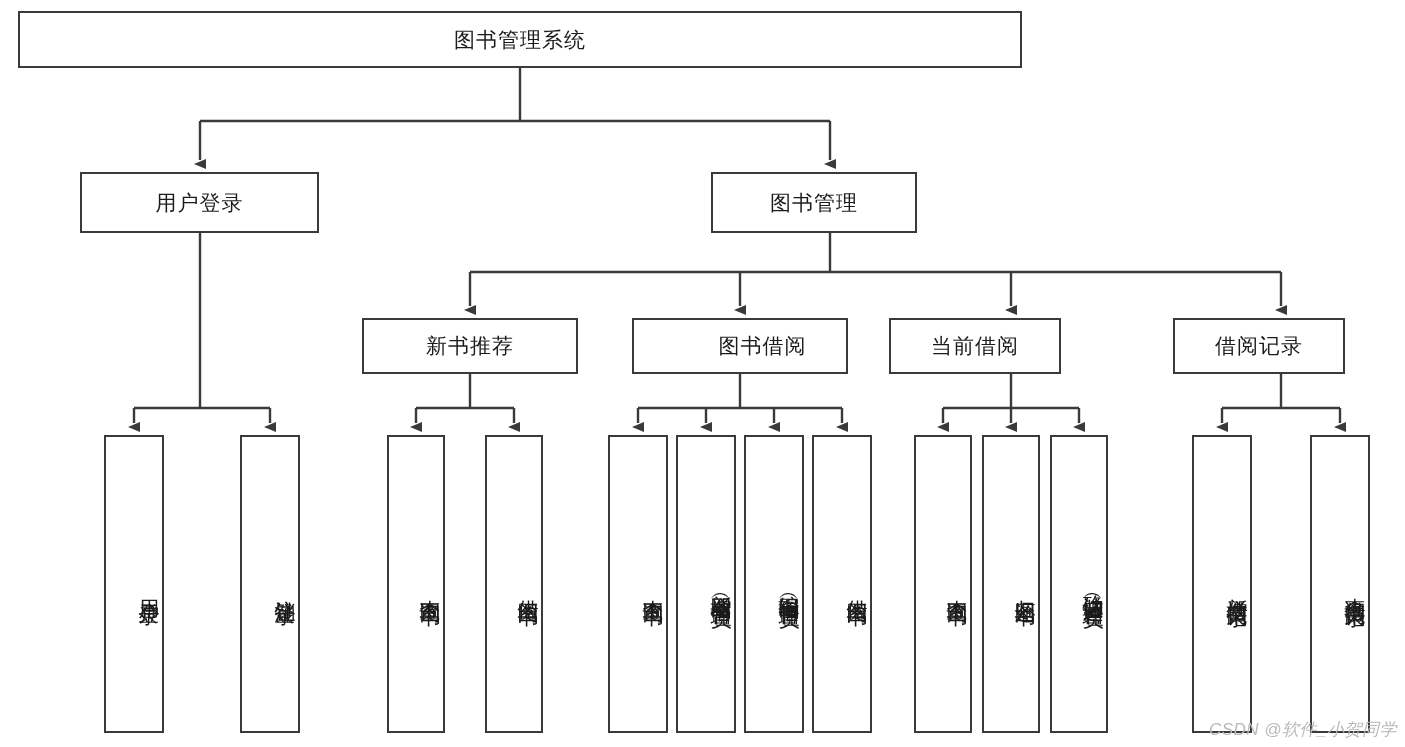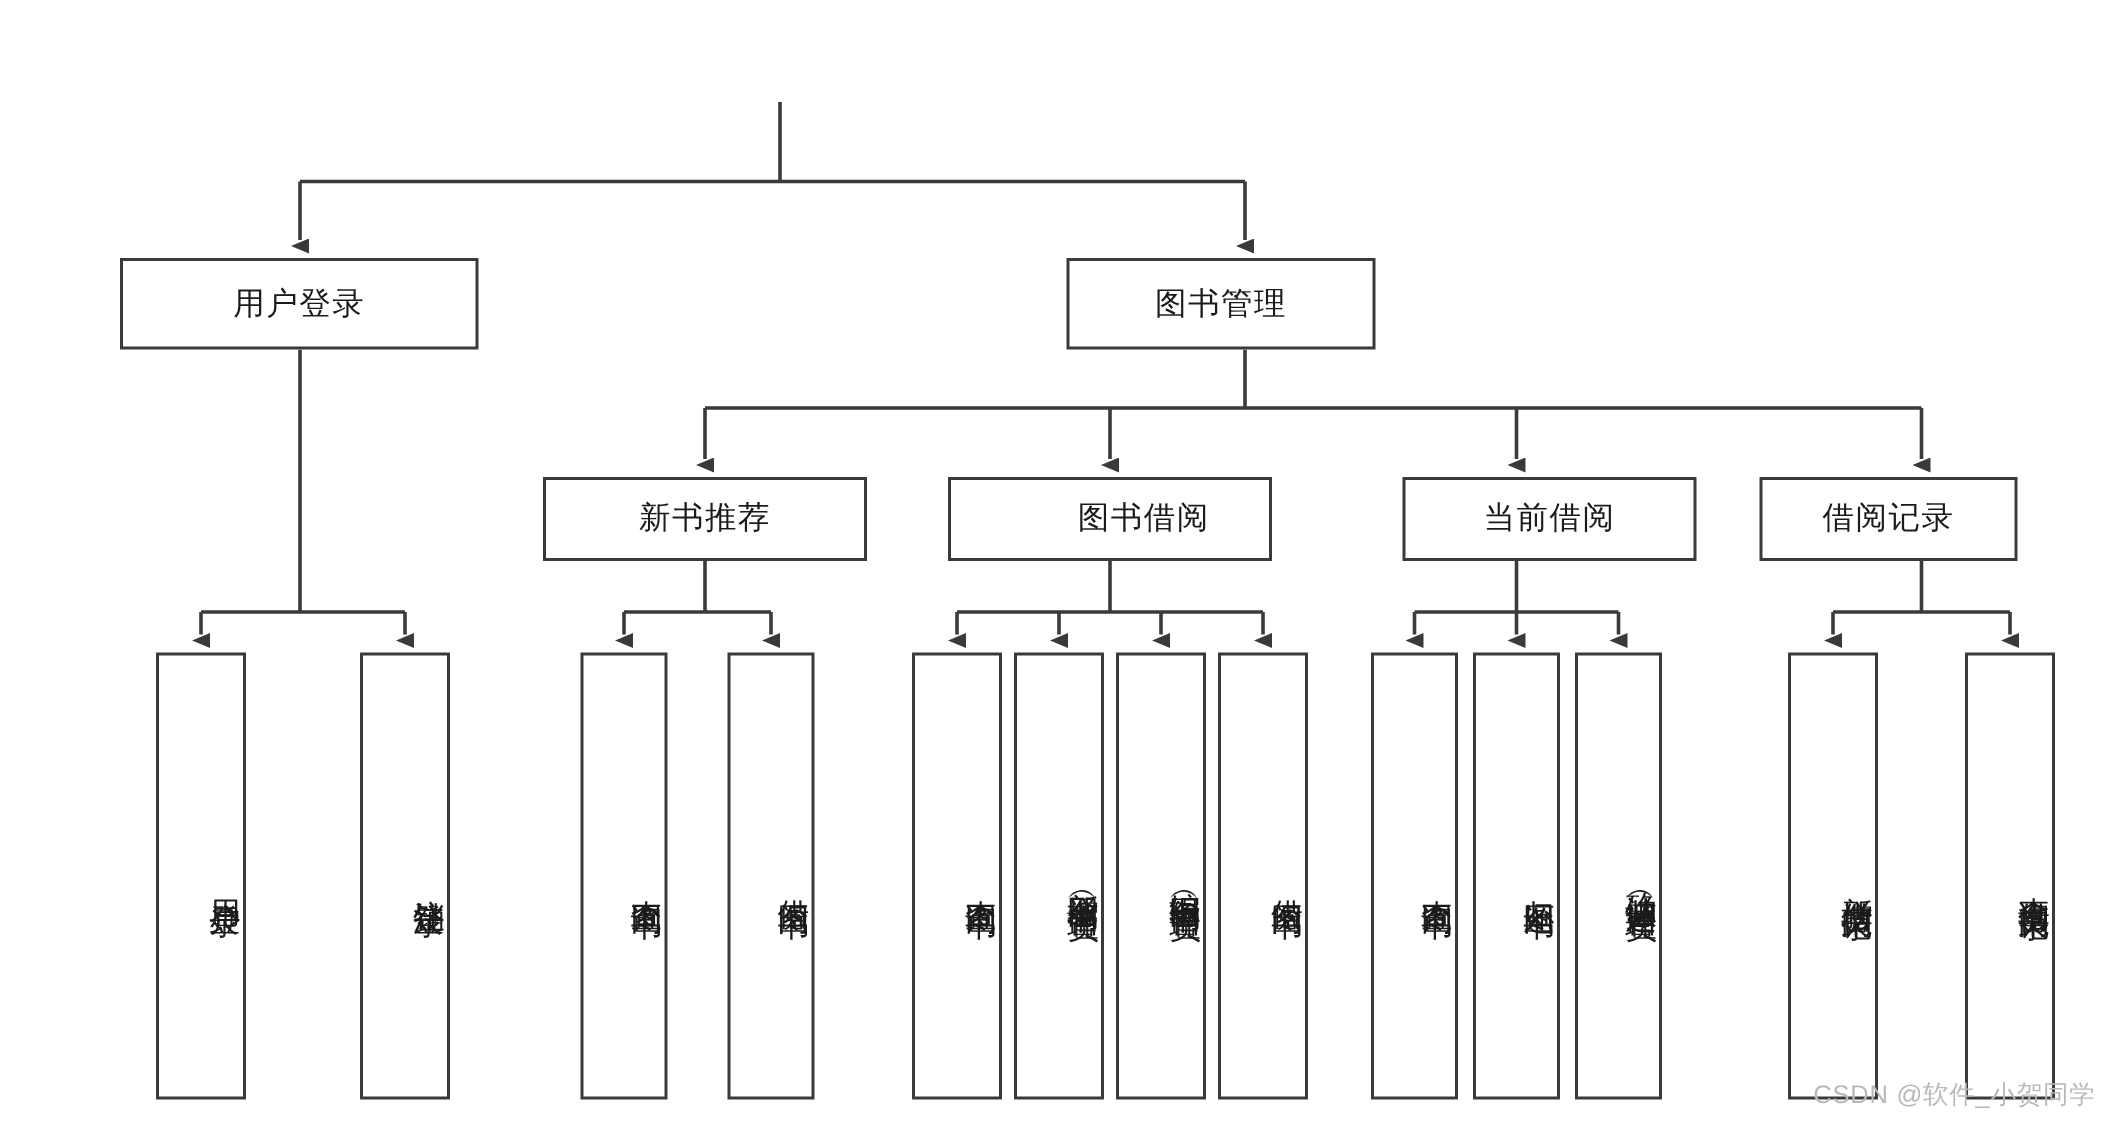--- a/index.html
+++ b/index.html
@@ -63,20 +63,21 @@
   }
   #watermark {
     position: absolute;
     right: 8px;
     bottom: 6px;
     font-size: 17px;
     color: #b9b9b9;
     letter-spacing: 0.5px;
     z-index: 5;
     white-space: nowrap;
+    font-style: italic;
   }
 </style>
 </head>
 <body>
 
 <div id="diagram-root">
 
   <svg id="edges-layer" viewBox="0 0 1405 747" width="1405" height="747" xmlns="http://www.w3.org/2000/svg">
     <defs>
       <marker id="arrow" markerWidth="10" markerHeight="12" refX="1" refY="6" orient="auto" markerUnits="userSpaceOnUse">
@@ -120,35 +121,38 @@
       <path d="M1011,408 L1011,423" marker-end="url(#arrow)"></path>
       <path d="M1079,408 L1079,423" marker-end="url(#arrow)"></path>
 
       <path d="M1281,374 L1281,408"></path>
       <path d="M1222,408 L1340,408"></path>
       <path d="M1222,408 L1222,423" marker-end="url(#arrow)"></path>
       <path d="M1340,408 L1340,423" marker-end="url(#arrow)"></path>
     </g>
   </svg>
 
+  <div class="node horizontal" style="left:18px; top:11px; width:1004px; height:57px;">
+    <span class="node-label">图书管理系统</span>
+  </div>
 
   <div class="node horizontal" style="left:80px; top:172px; width:239px; height:61px;">
     <span class="node-label">用户登录</span>
   </div>
   <div class="node horizontal" style="left:711px; top:172px; width:206px; height:61px;">
     <span class="node-label">图书管理</span>
   </div>
 
   <div class="node horizontal" style="left:362px; top:318px; width:216px; height:56px;">
     <span class="node-label">新书推荐</span>
   </div>
   <div class="node horizontal" style="left:632px; top:318px; width:216px; height:56px;padding-left:45px;">
     <span class="node-label">图书借阅</span>
   </div>
-  <div class="node horizontal" style="left:935px; top:318px; width:196px; height:56px;">
+  <div class="node horizontal" style="left:889px; top:318px; width:172px; height:56px;">
     <span class="node-label">当前借阅</span>
   </div>
   <div class="node horizontal" style="left:1173px; top:318px; width:172px; height:56px;">
     <span class="node-label">借阅记录</span>
   </div>
 
   <div class="node vertical" style="left:104px; top:435px; width:60px; height:298px;">
     <span class="node-label">用户登录</span>
   </div>
   <div class="node vertical" style="left:240px; top:435px; width:60px; height:298px;">

